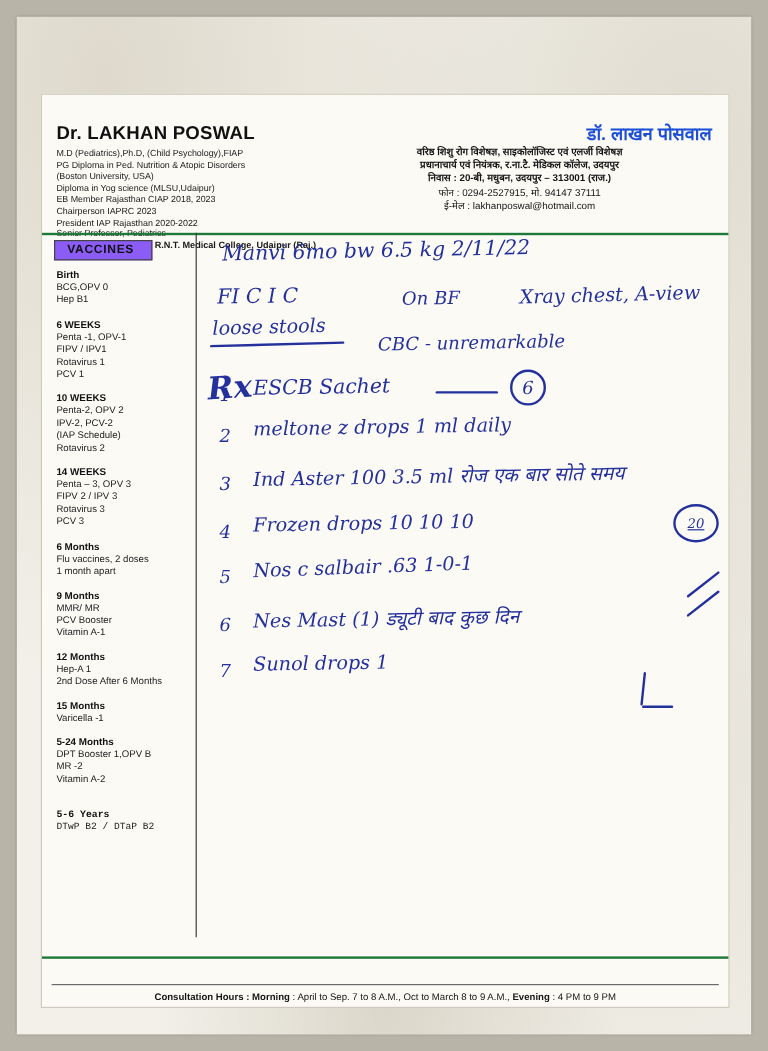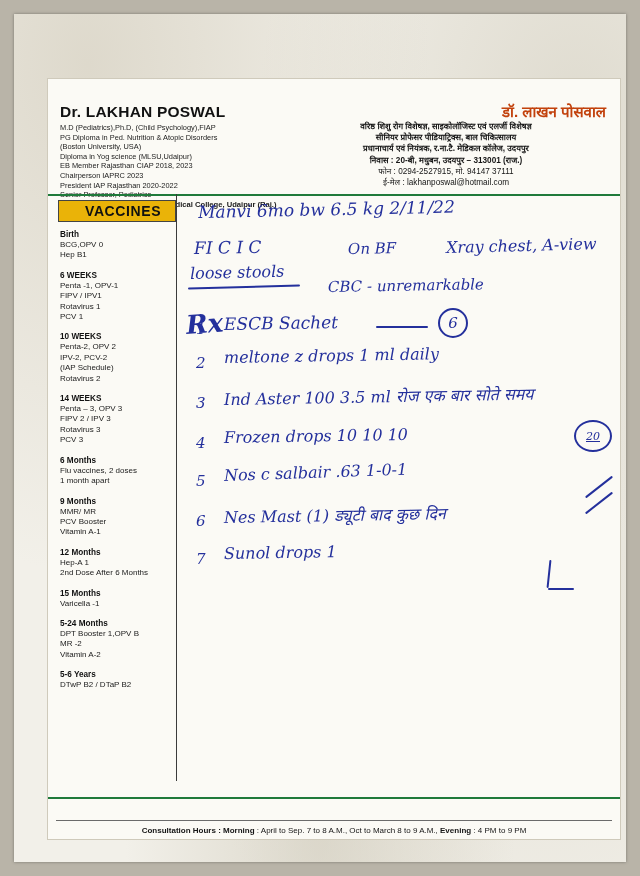--- a/index.html
+++ b/index.html
@@ -21,60 +21,60 @@
     content:"";position:absolute;inset:0;
     background:
       radial-gradient(ellipse at 12% 6%, rgba(205,198,180,.55), transparent 45%),
       radial-gradient(ellipse at 92% 12%, rgba(200,194,176,.45), transparent 40%),
       radial-gradient(ellipse at 50% 96%, rgba(198,192,174,.5), transparent 45%),
       radial-gradient(ellipse at 85% 70%, rgba(206,200,184,.35), transparent 50%);
     pointer-events:none;
   }
   .sheet{
     position:absolute;
-    left:33px;top:64px;width:572px;height:760px;
+    left:20px;top:64px;width:572px;height:760px;
     background:#fbfaf5;
     border:1px solid #cfcabb;
   }
 
   
   .head{position:absolute;left:0;top:0;right:0;height:115px;}
   .doc-name{
     position:absolute;left:12px;top:24px;
     font-size:15.5px;font-weight:bold;color:#111;letter-spacing:.2px;
   }
   .cred{
     position:absolute;left:12px;top:44px;width:290px;
     font-size:7.4px;line-height:9.6px;color:#1a1a1a;
   }
   .cred b{font-size:7.6px;}
   .hi-name{
     position:absolute;right:14px;top:22px;
-    font-size:15px;font-weight:bold;color:#c2410c;
+    font-size:15px;font-weight:bold;color:#1d4ed8;
     font-family:"Liberation Sans", sans-serif;
     text-align:right;width:300px;
   }
   .hi-lines{
     position:absolute;right:14px;top:42px;width:320px;
     text-align:center;font-size:8.2px;line-height:11.2px;color:#151515;font-weight:bold;
   }
   .hi-lines .thin{font-weight:normal;}
 
   
   .vax-col{
     position:absolute;left:0;top:115px;width:128px;bottom:58px;
     border-right:1px solid #3b3b3b;
   }
   .vax-title{
     margin:6px 0 0 10px;
     display:inline-block;
     border:1px solid #444;
-    padding:2px 14px 2px 26px;
-    font-size:14px;font-weight:bold;letter-spacing:.6px;
-    background:#eab308;
+    padding:2px 14px 2px 10px;
+    font-size:10px;font-weight:bold;letter-spacing:.6px;
+    background:#8b5cf6;
     color:#111;
   }
   .vax-list{margin:8px 0 0 12px;}
   .vgroup{margin-bottom:10px;}
   .vgroup h4{
     margin:0 0 1px 0;font-size:8.2px;font-weight:bold;color:#111;
   }
   .vgroup p{margin:0;font-size:8px;line-height:10.4px;color:#1b1b1b;}
 
   
@@ -138,21 +138,20 @@
         <div>EB Member Rajasthan CIAP 2018, 2023</div>
         <div>Chairperson IAPRC 2023</div>
         <div>President IAP Rajasthan 2020-2022</div>
         <div>Senior Professor, Pediatrics</div>
         <div><b>Principal &amp; Controller, R.N.T. Medical College, Udaipur (Raj.)</b></div>
       </div>
 
       <div class="hi-name">डॉ. लाखन पोसवाल</div>
       <div class="hi-lines">
         <div>वरिष्ठ शिशु रोग विशेषज्ञ, साइकोलॉजिस्ट एवं एलर्जी विशेषज्ञ</div>
-        <div>सीनियर प्रोफेसर पीडियाट्रिक्स, बाल चिकित्सालय</div>
         <div>प्रधानाचार्य एवं नियंत्रक, र.ना.टै. मेडिकल कॉलेज, उदयपुर</div>
         <div>निवास : 20-बी, मधुबन, उदयपुर – 313001 (राज.)</div>
         <div class="thin">फोन : 0294-2527915, मो. 94147 37111</div>
         <div class="thin">ई-मेल : lakhanposwal@hotmail.com</div>
       </div>
     </div>
 
     <div class="green-rule"></div>
 
     <div class="vax-col">
@@ -213,21 +212,21 @@
           <p>Varicella -1</p>
         </div>
 
         <div class="vgroup">
           <h4>5-24 Months</h4>
           <p>DPT Booster 1,OPV B</p>
           <p>MR -2</p>
           <p>Vitamin A-2</p>
         </div>
 
-        <div class="vgroup" style="margin-top:10px;">
+        <div class="vgroup" style="margin-top:20px;font-family:Liberation Mono, monospace;">
           <h4>5-6 Years</h4>
           <p>DTwP B2 / DTaP B2</p>
         </div>
 
 
       </div>
     </div>
 
     <div class="rx-area">
 

